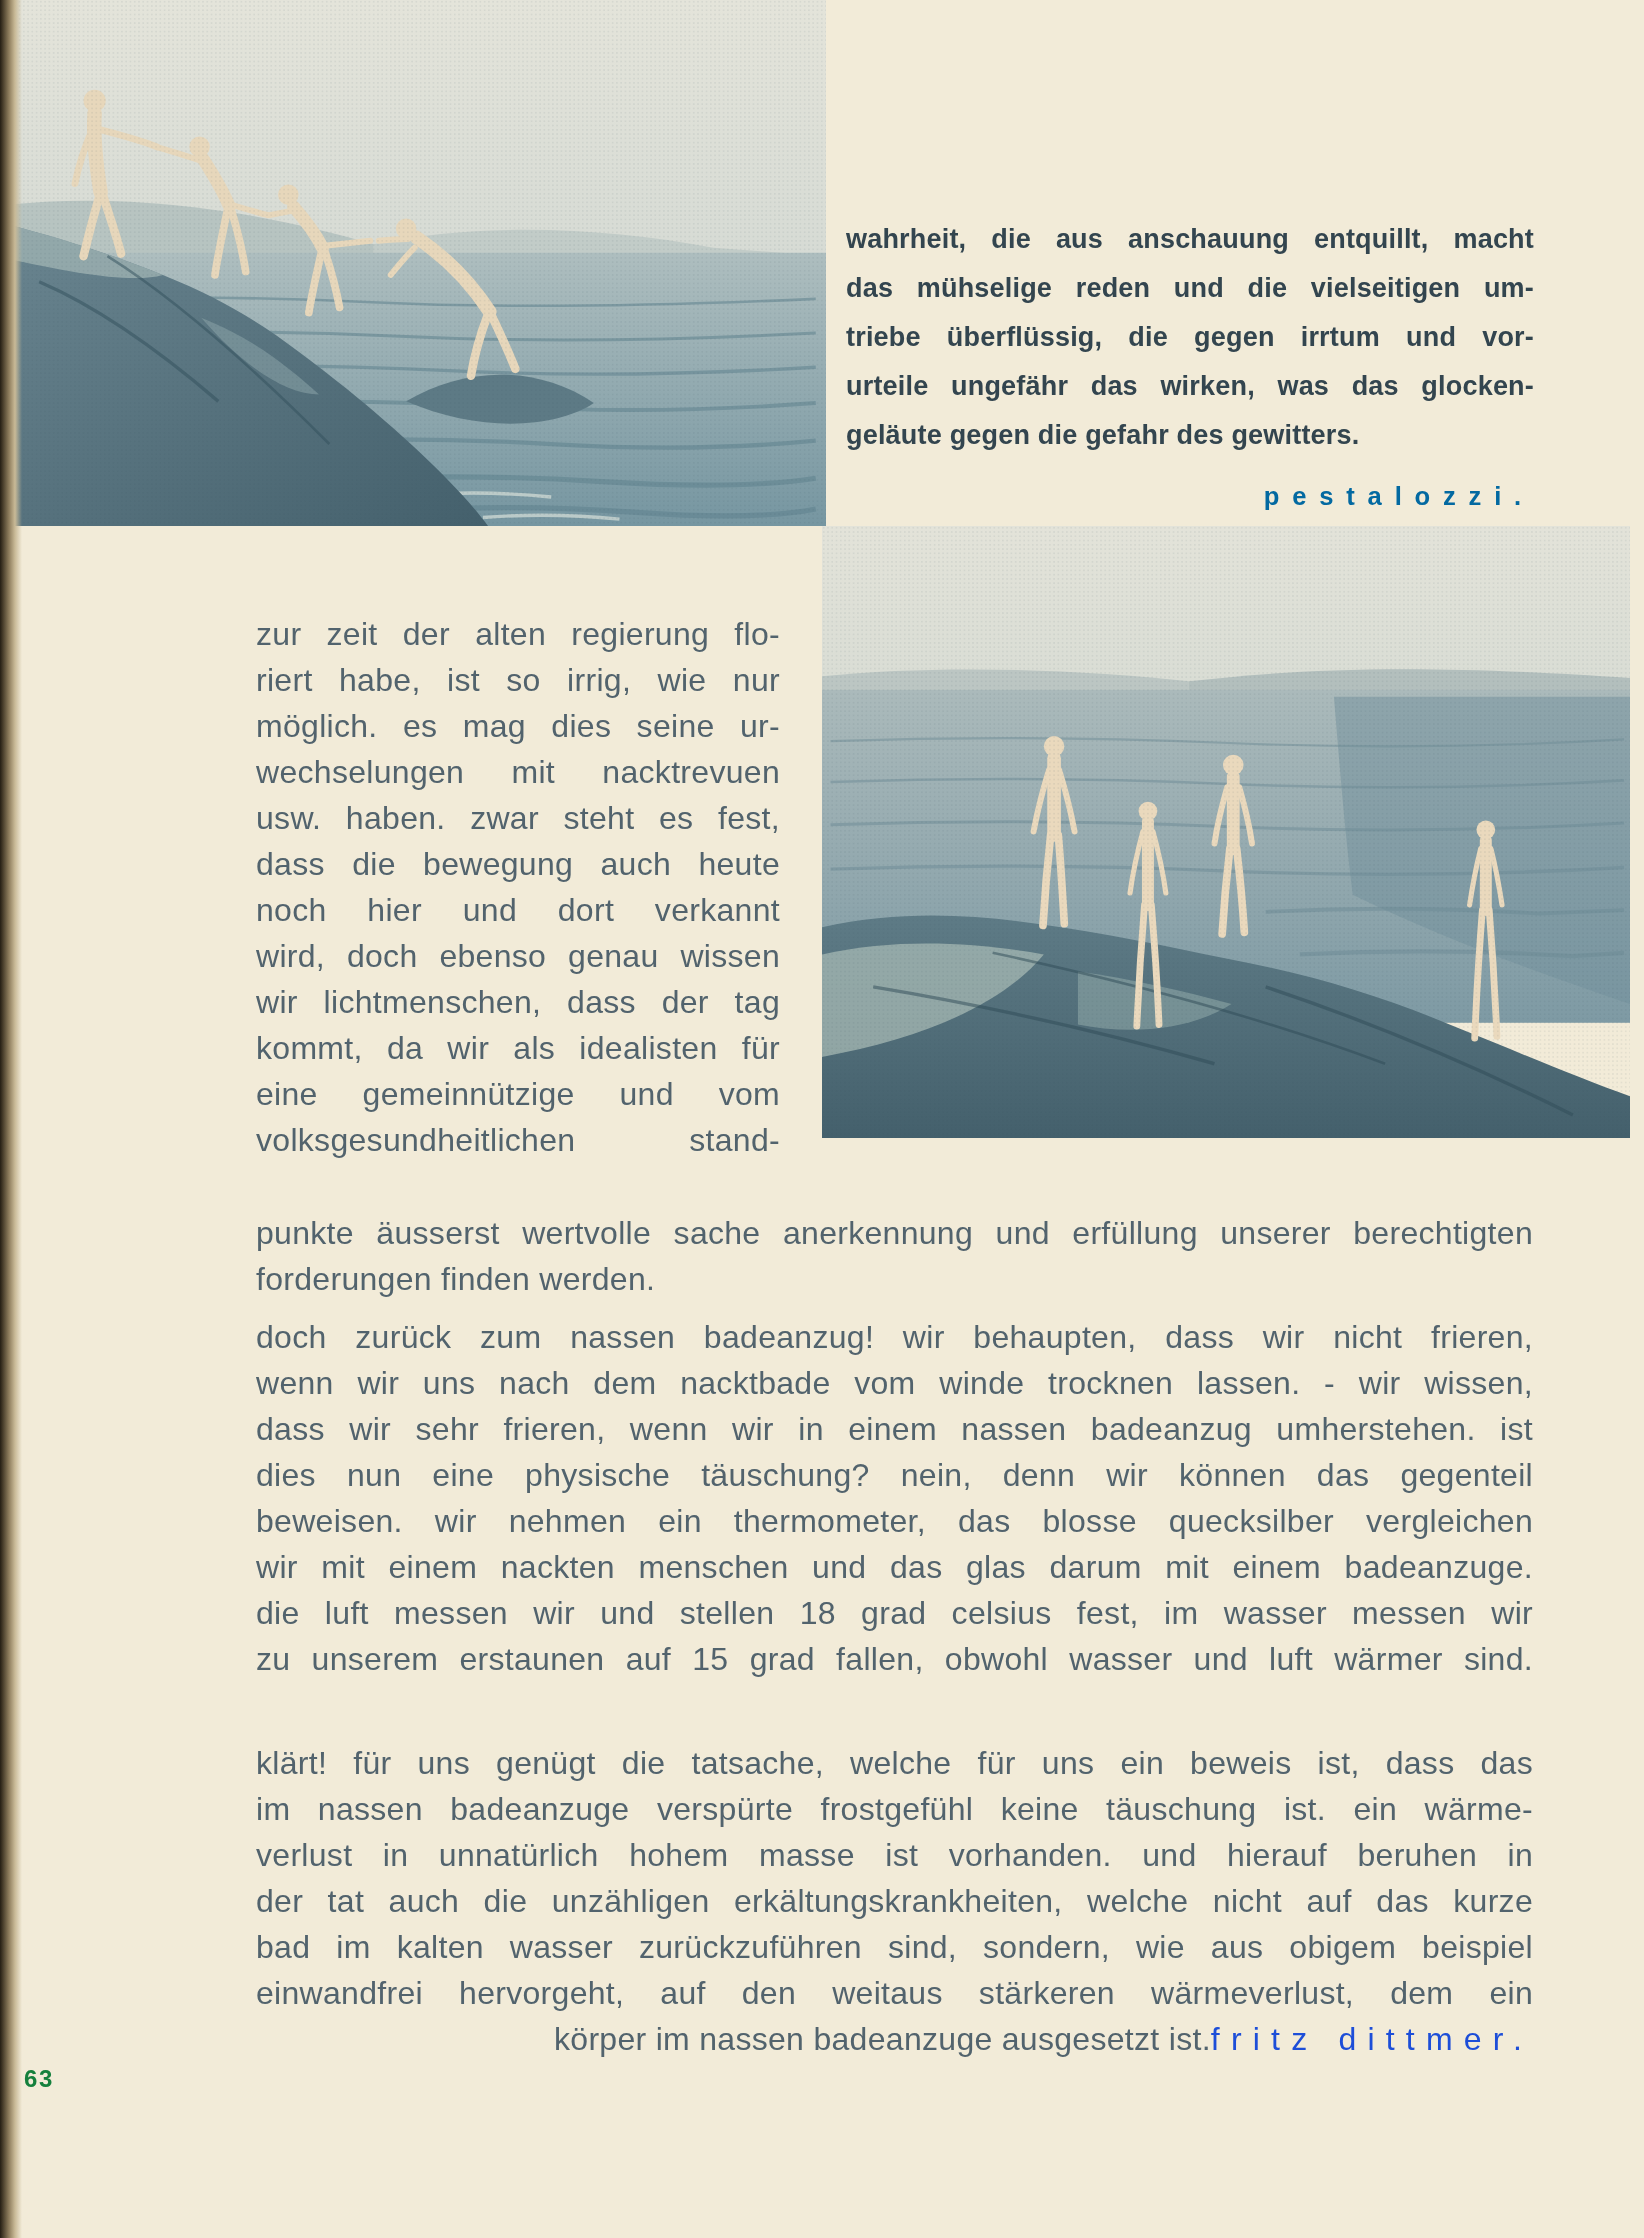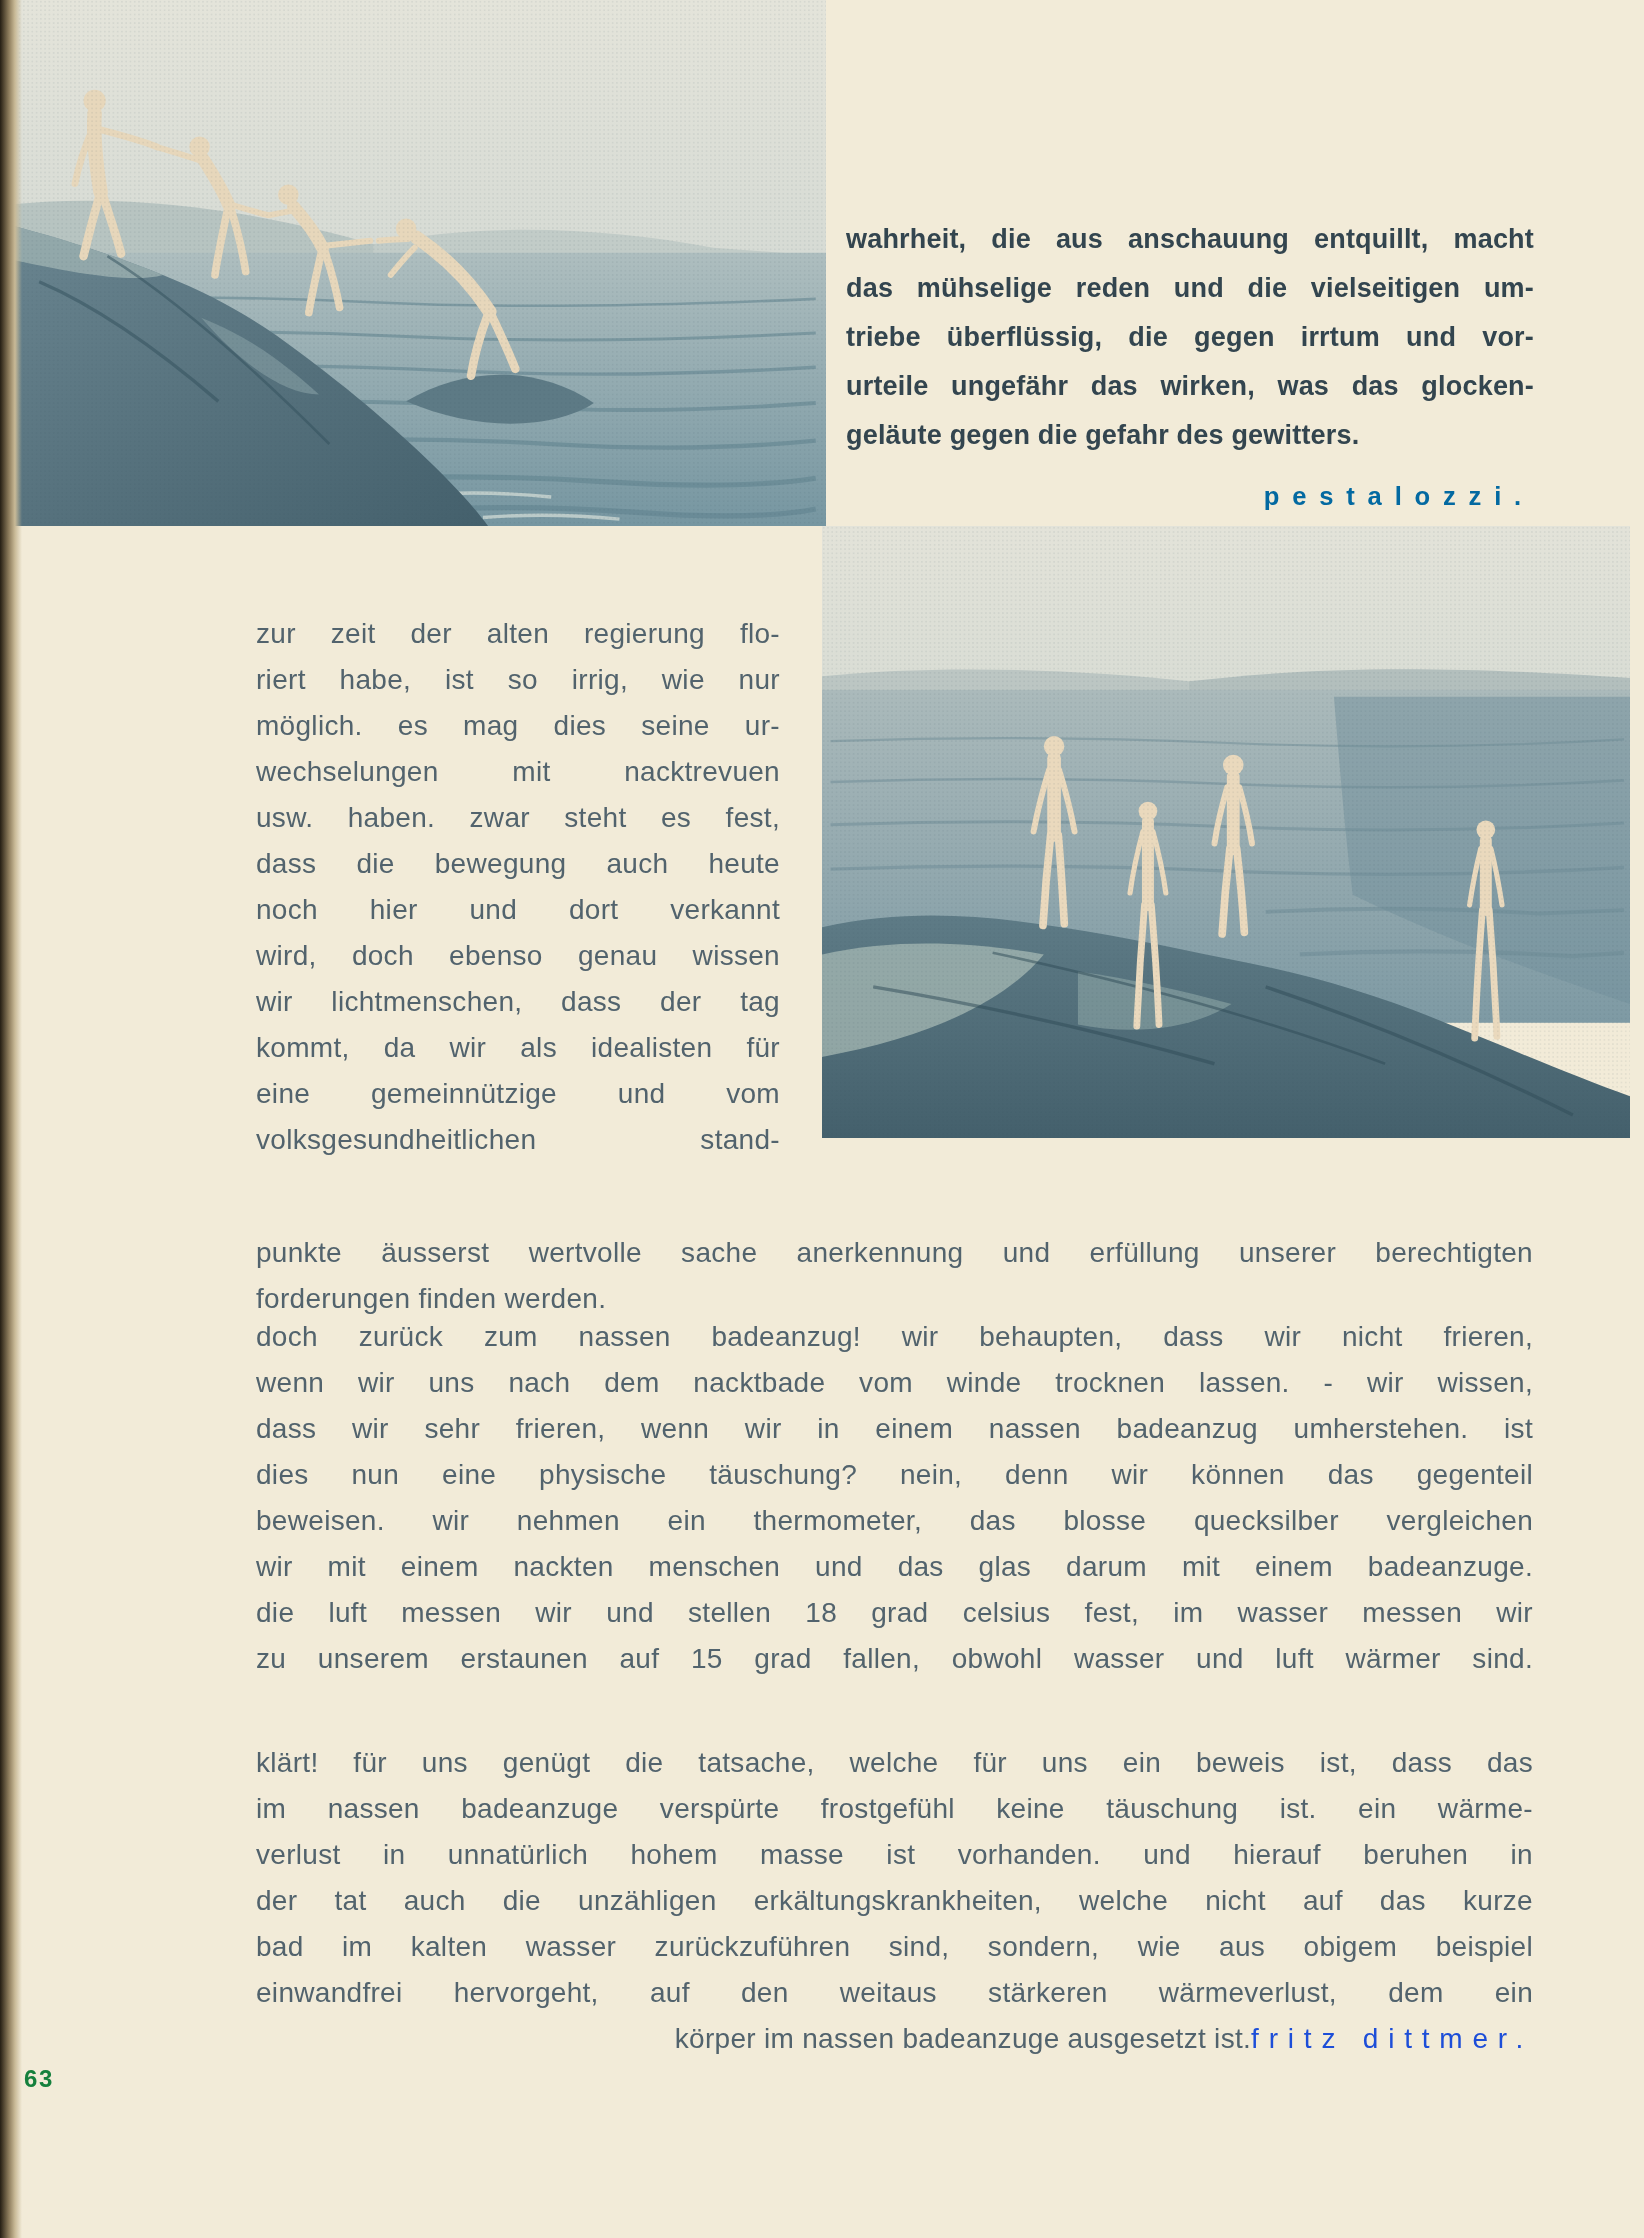--- a/index.html
+++ b/index.html
@@ -24,26 +24,26 @@
     position:absolute;left:846px;top:215px;width:688px;z-index:2;
     font-size:27px;font-weight:700;line-height:49px;color:#33454f;letter-spacing:0.2px;
   }
   .quote .jl{text-align:justify;text-align-last:justify;}
   .quote .ll{text-align:left;}
   .quote-attr{
     margin-top:12px;text-align:right;font-weight:700;font-size:25.6px;
     letter-spacing:.5em;color:#0369a1;
   }
 
-  .bodytext{font-size:28px;line-height:46px;color:#52636d;letter-spacing:0.3px;}
+  .bodytext{font-size:32px;line-height:46px;color:#52636d;letter-spacing:0.3px;}
   .jl{text-align:justify;text-align-last:justify;}
   .ll{text-align:left;}
 
   .column{position:absolute;left:256px;top:611px;width:524px;z-index:2;}
-  .para1{position:absolute;left:256px;top:1210px;width:1277px;z-index:2;margin-top:20px;}
+  .para1{position:absolute;left:256px;top:1210px;width:1277px;z-index:2;}
   .para2{position:absolute;left:256px;top:1314px;width:1277px;z-index:2;}
   .para3{position:absolute;left:256px;top:1740px;width:1277px;z-index:2;}
   .sigrow{display:flex;justify-content:flex-end;align-items:baseline;}
   .sig{letter-spacing:.35em;color:#1d4ed8;}
 
   .pagenum{
     position:absolute;left:24px;top:2065px;z-index:7;
     font-size:24px;font-weight:700;color:#15803d;letter-spacing:1.7px;
   }
 </style>

